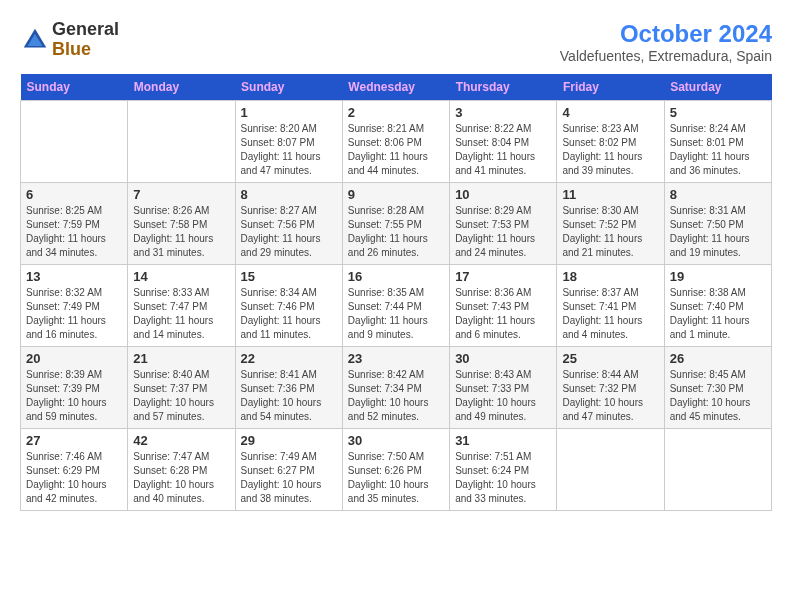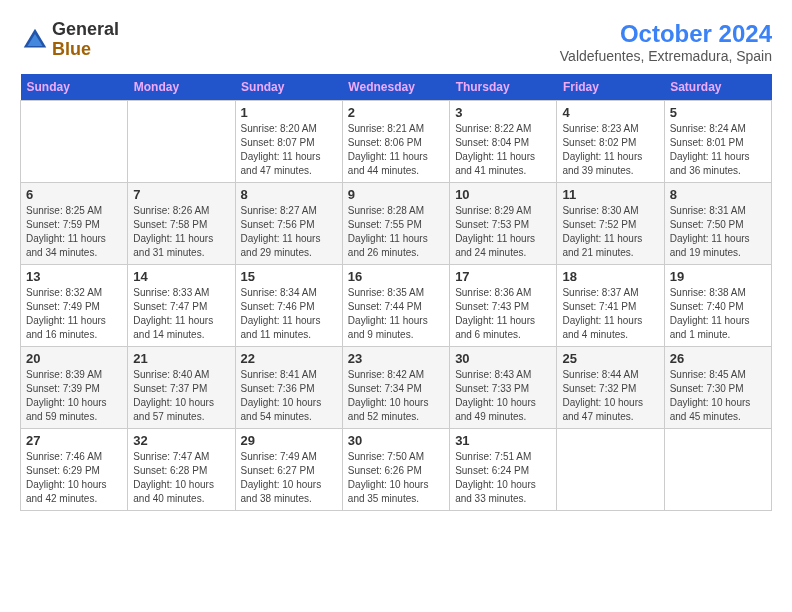--- a/index.html
+++ b/index.html
@@ -243,21 +243,21 @@
           <span class="day-num">26</span>
           <div class="day-info">Sunrise: 8:45 AM<br>Sunset: 7:30 PM<br>Daylight: 10 hours and 45 minutes.</div>
         </td>
       </tr>
       <tr>
         <td>
           <span class="day-num">27</span>
           <div class="day-info">Sunrise: 7:46 AM<br>Sunset: 6:29 PM<br>Daylight: 10 hours and 42 minutes.</div>
         </td>
         <td>
-          <span class="day-num">32</span>
+          <span class="day-num">42</span>
           <div class="day-info">Sunrise: 7:47 AM<br>Sunset: 6:28 PM<br>Daylight: 10 hours and 40 minutes.</div>
         </td>
         <td>
           <span class="day-num">29</span>
           <div class="day-info">Sunrise: 7:49 AM<br>Sunset: 6:27 PM<br>Daylight: 10 hours and 38 minutes.</div>
         </td>
         <td>
           <span class="day-num">30</span>
           <div class="day-info">Sunrise: 7:50 AM<br>Sunset: 6:26 PM<br>Daylight: 10 hours and 35 minutes.</div>
         </td>

